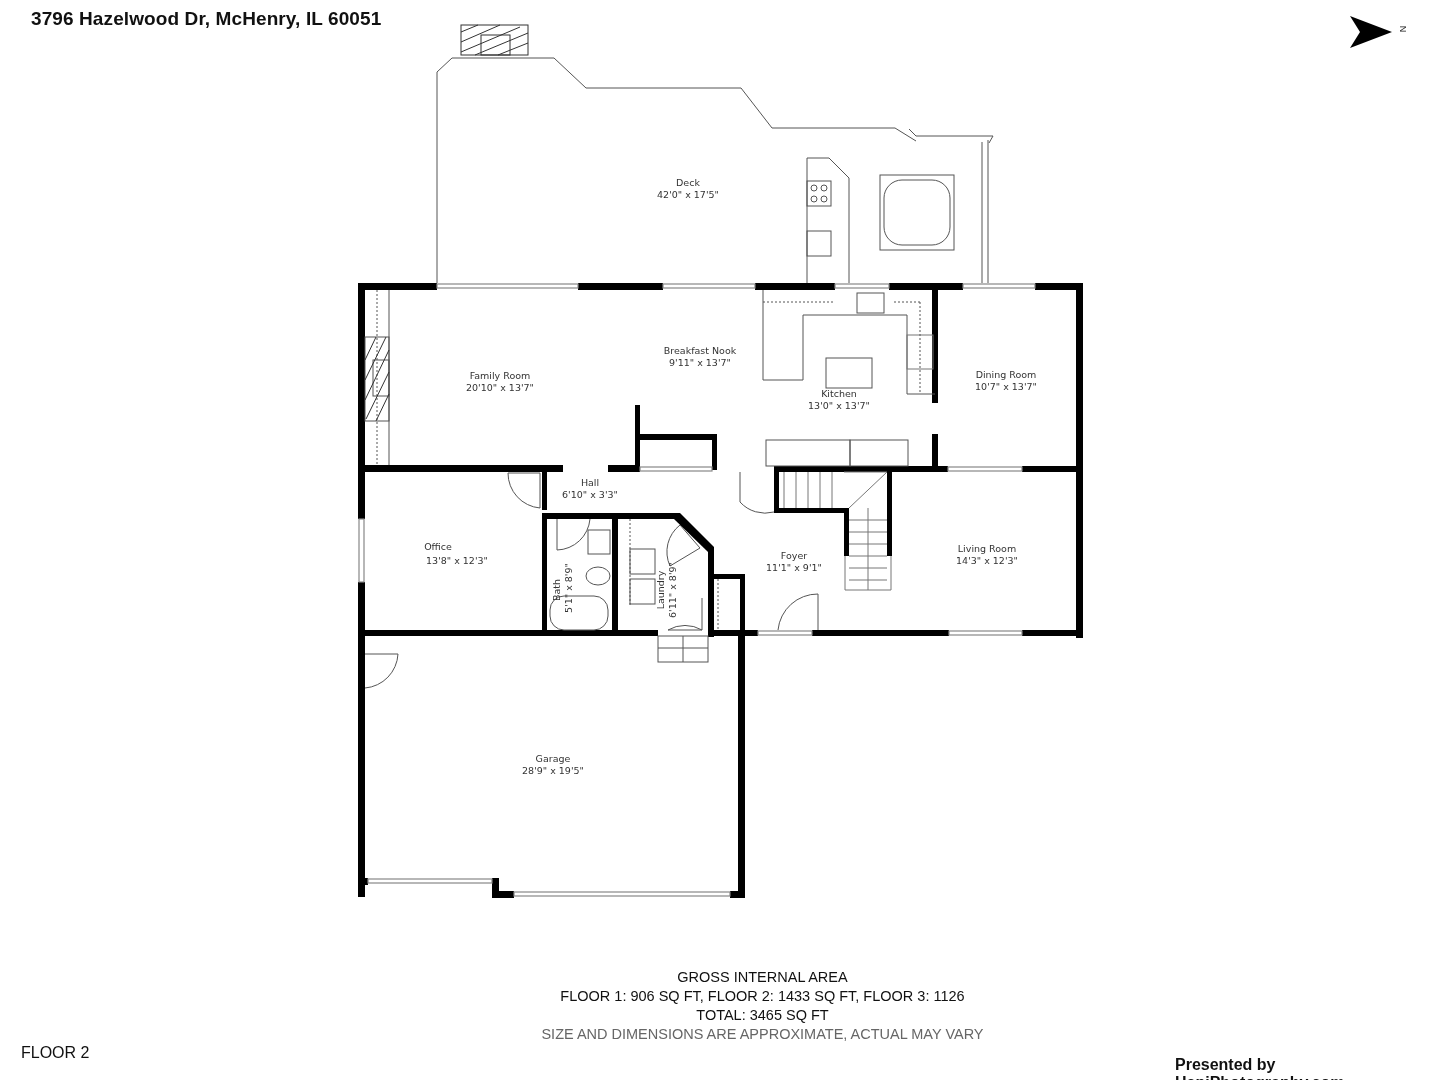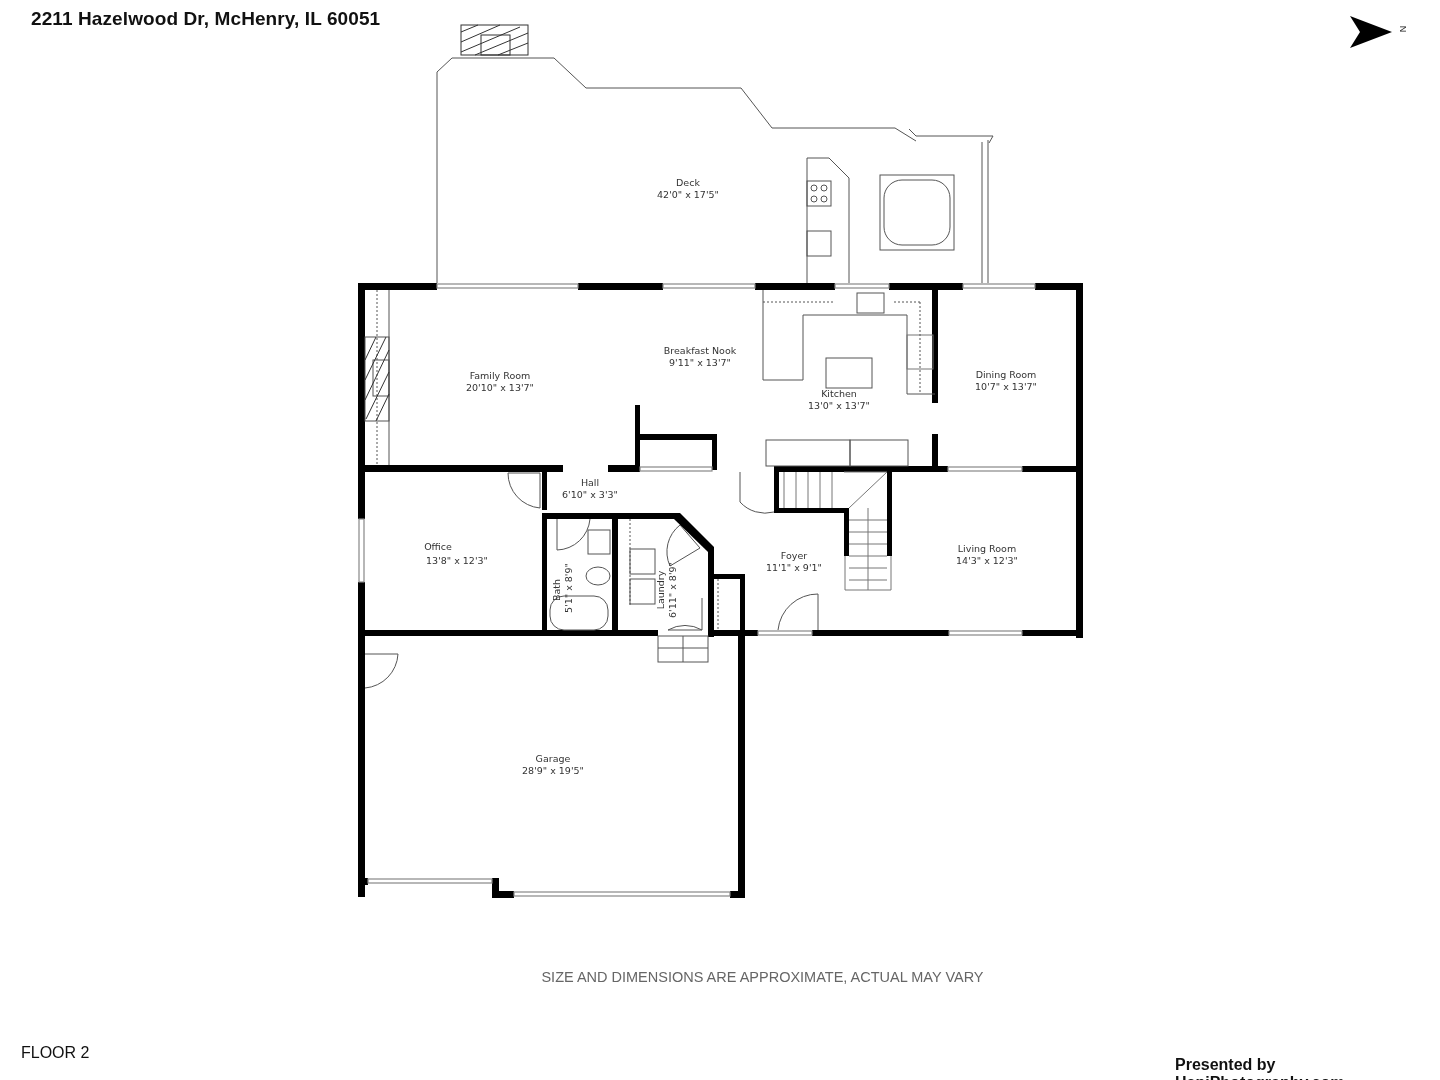--- a/index.html
+++ b/index.html
@@ -13,21 +13,21 @@
     .summary { position: absolute; left: 430px; top: 968px; width: 665px; text-align: center;
                font-size: 14.5px; line-height: 19px; color: #111; }
     .summary .line { display: block; }
     .summary .disclaimer { color: #666; }
     .floor-label { position: absolute; left: 21px; top: 1044px; font-size: 16px; font-weight: normal; }
     .presenter { position: absolute; left: 1133px; top: 1056px; font-size: 16px; font-weight: bold; margin-left: 42px; }
   </style>
 </head>
 <body>
 
-<div class="address">2211 Hazelwood Dr, McHenry, IL 60051</div>
+<div class="address">3796 Hazelwood Dr, McHenry, IL 60051</div>
 
 <div class="compass">
   <svg width="70" height="40" viewBox="0 0 70 40">
     <polygon points="2,2 44,18 2,34 12,18" fill="#000"></polygon>
   </svg>
   <span style="position:absolute;left:52px;top:10px;font-size:9px;transform:rotate(90deg);">N</span>
 </div>
 
 <svg class="plan" width="1440" height="1080" viewBox="0 0 1440 1080">
 
@@ -223,17 +223,20 @@
     <text class="room-label" x="794" y="559">Foyer</text>
     <text class="room-label" x="794" y="571">11'1" x 9'1"</text>
     <text class="room-label" x="987" y="552">Living Room</text>
     <text class="room-label" x="987" y="564">14'3" x 12'3"</text>
     <text class="room-label" x="553" y="762">Garage</text>
     <text class="room-label" x="553" y="774">28'9" x 19'5"</text>
   </g>
 </svg>
 
 <div class="summary">
+  <span class="line">GROSS INTERNAL AREA</span>
+  <span class="line">FLOOR 1: 906 SQ FT, FLOOR 2: 1433 SQ FT, FLOOR 3: 1126</span>
+  <span class="line">TOTAL: 3465 SQ FT</span>
   <span class="line disclaimer">SIZE AND DIMENSIONS ARE APPROXIMATE, ACTUAL MAY VARY</span>
 </div>
 
 <div class="floor-label">FLOOR 2</div>
 <div class="presenter">Presented by HapiPhotography.com</div>
 
 </body></html>

